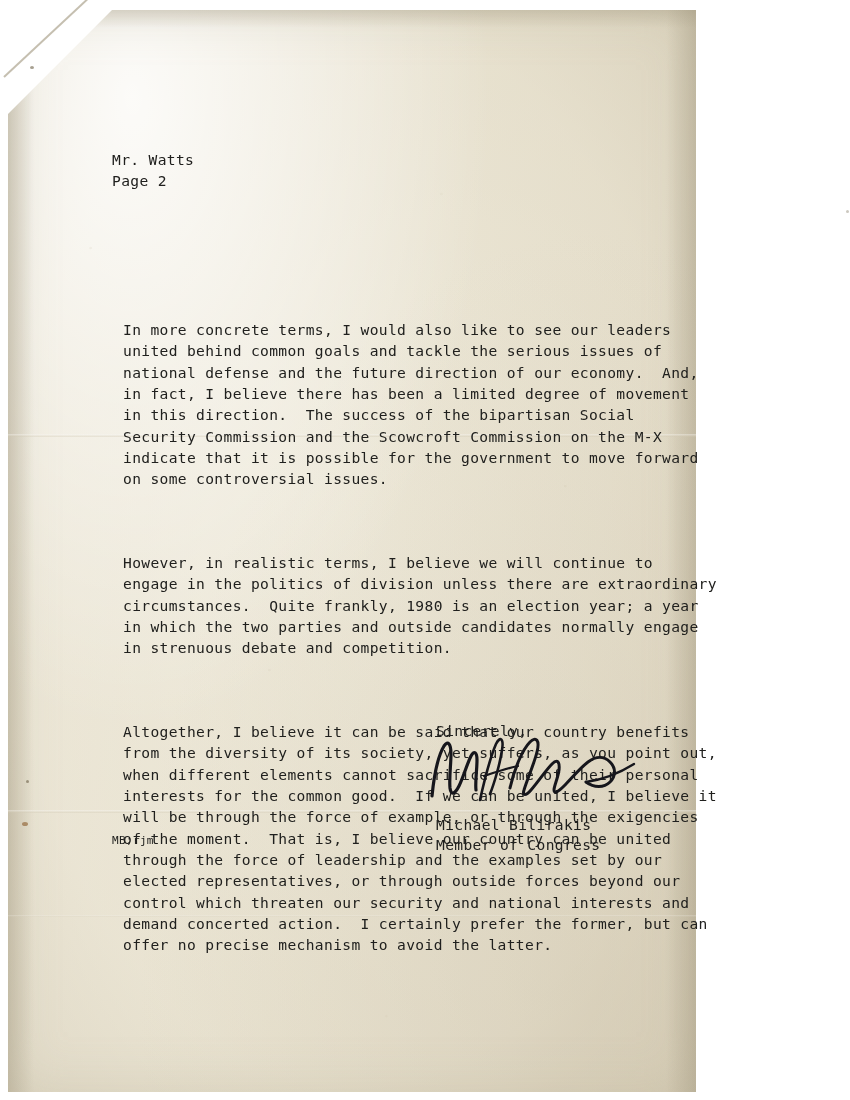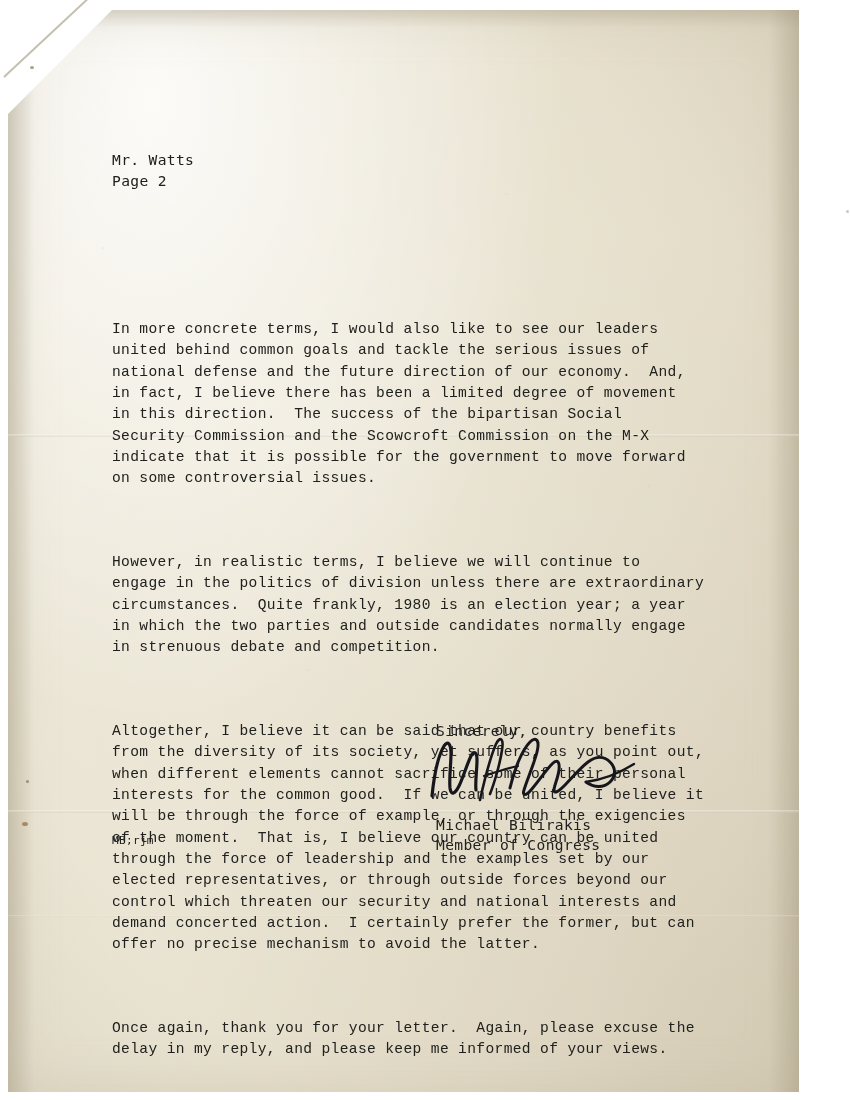--- a/index.html
+++ b/index.html
@@ -19,21 +19,21 @@
     width: 850px;
     height: 1100px;
     overflow: hidden;
     background: #ffffff;
   }
 
   .paper {
     position: absolute;
     left: 8px;
     top: 10px;
-    width: 791px;
+    width: 688px;
     height: 1082px;
     background:
       radial-gradient(ellipse at 18% 8%, rgba(255,255,255,0.85) 0%, rgba(255,255,255,0) 45%),
       radial-gradient(ellipse at 85% 92%, rgba(205,195,172,0.38) 0%, rgba(205,195,172,0) 55%),
       radial-gradient(ellipse at 50% 50%, rgba(240,236,222,0.5) 0%, rgba(225,218,198,0.35) 70%, rgba(205,196,172,0.45) 100%),
       linear-gradient(100deg, #f3efe2 0%, #efeadb 25%, #eae4d2 55%, #e6dfcc 78%, #ded5bf 100%);
     box-shadow: inset 0 0 50px rgba(190,180,155,0.35);
   }
 
   
@@ -114,21 +114,21 @@
     left: 104px;
     top: 96px;
     width: 680px;
     color: #20201e;
     font-family: "DejaVu Sans Mono", monospace;
     font-size: 14.6px;
     line-height: 21.3px;
     letter-spacing: 0.35px;
     white-space: pre-wrap;
   }
-  .block { margin: 0 0 20px 0; font-family: Liberation Mono, monospace; }
+  .block { margin: 0 0 20px 11px; }
   .heading { margin: 0 0 64px 0; }
 
   
   .sig-area {
     position: absolute;
     left: 110px;
     top: 712px;
     width: 680px;
   }
   .sig-close {
@@ -209,22 +209,20 @@
 from the diversity of its society, yet suffers, as you point out,
 when different elements cannot sacrifice some of their personal
 interests for the common good.  If we can be united, I believe it
 will be through the force of example, or through the exigencies
 of the moment.  That is, I believe our country can be united
 through the force of leadership and the examples set by our
 elected representatives, or through outside forces beyond our
 control which threaten our security and national interests and
 demand concerted action.  I certainly prefer the former, but can
 offer no precise mechanism to avoid the latter.</p>
-      <p class="block">Once again, thank you for your letter.  Again, please excuse the
-delay in my reply, and please keep me informed of your views.</p>
       
     </div>
 
     <div class="sig-area">
       <div class="sig-close">Sincerely,</div>
 
       <svg class="sig-graphic" viewBox="0 0 230 78">
         <g fill="none" stroke="#16161c" stroke-linecap="round" stroke-linejoin="round">
           <path d="M14,66 C16,46 20,26 26,16 C30,10 33,14 33,24 C33,34 31,48 32,58 C33,66 37,64 41,56 C45,48 49,34 53,26 C56,20 59,22 59,30 C59,40 57,52 58,60" stroke-width="3.2"></path>
           <path d="M62,70 C66,52 72,28 78,14 C82,6 86,8 84,20 C82,34 76,54 72,64" stroke-width="2.6"></path>

